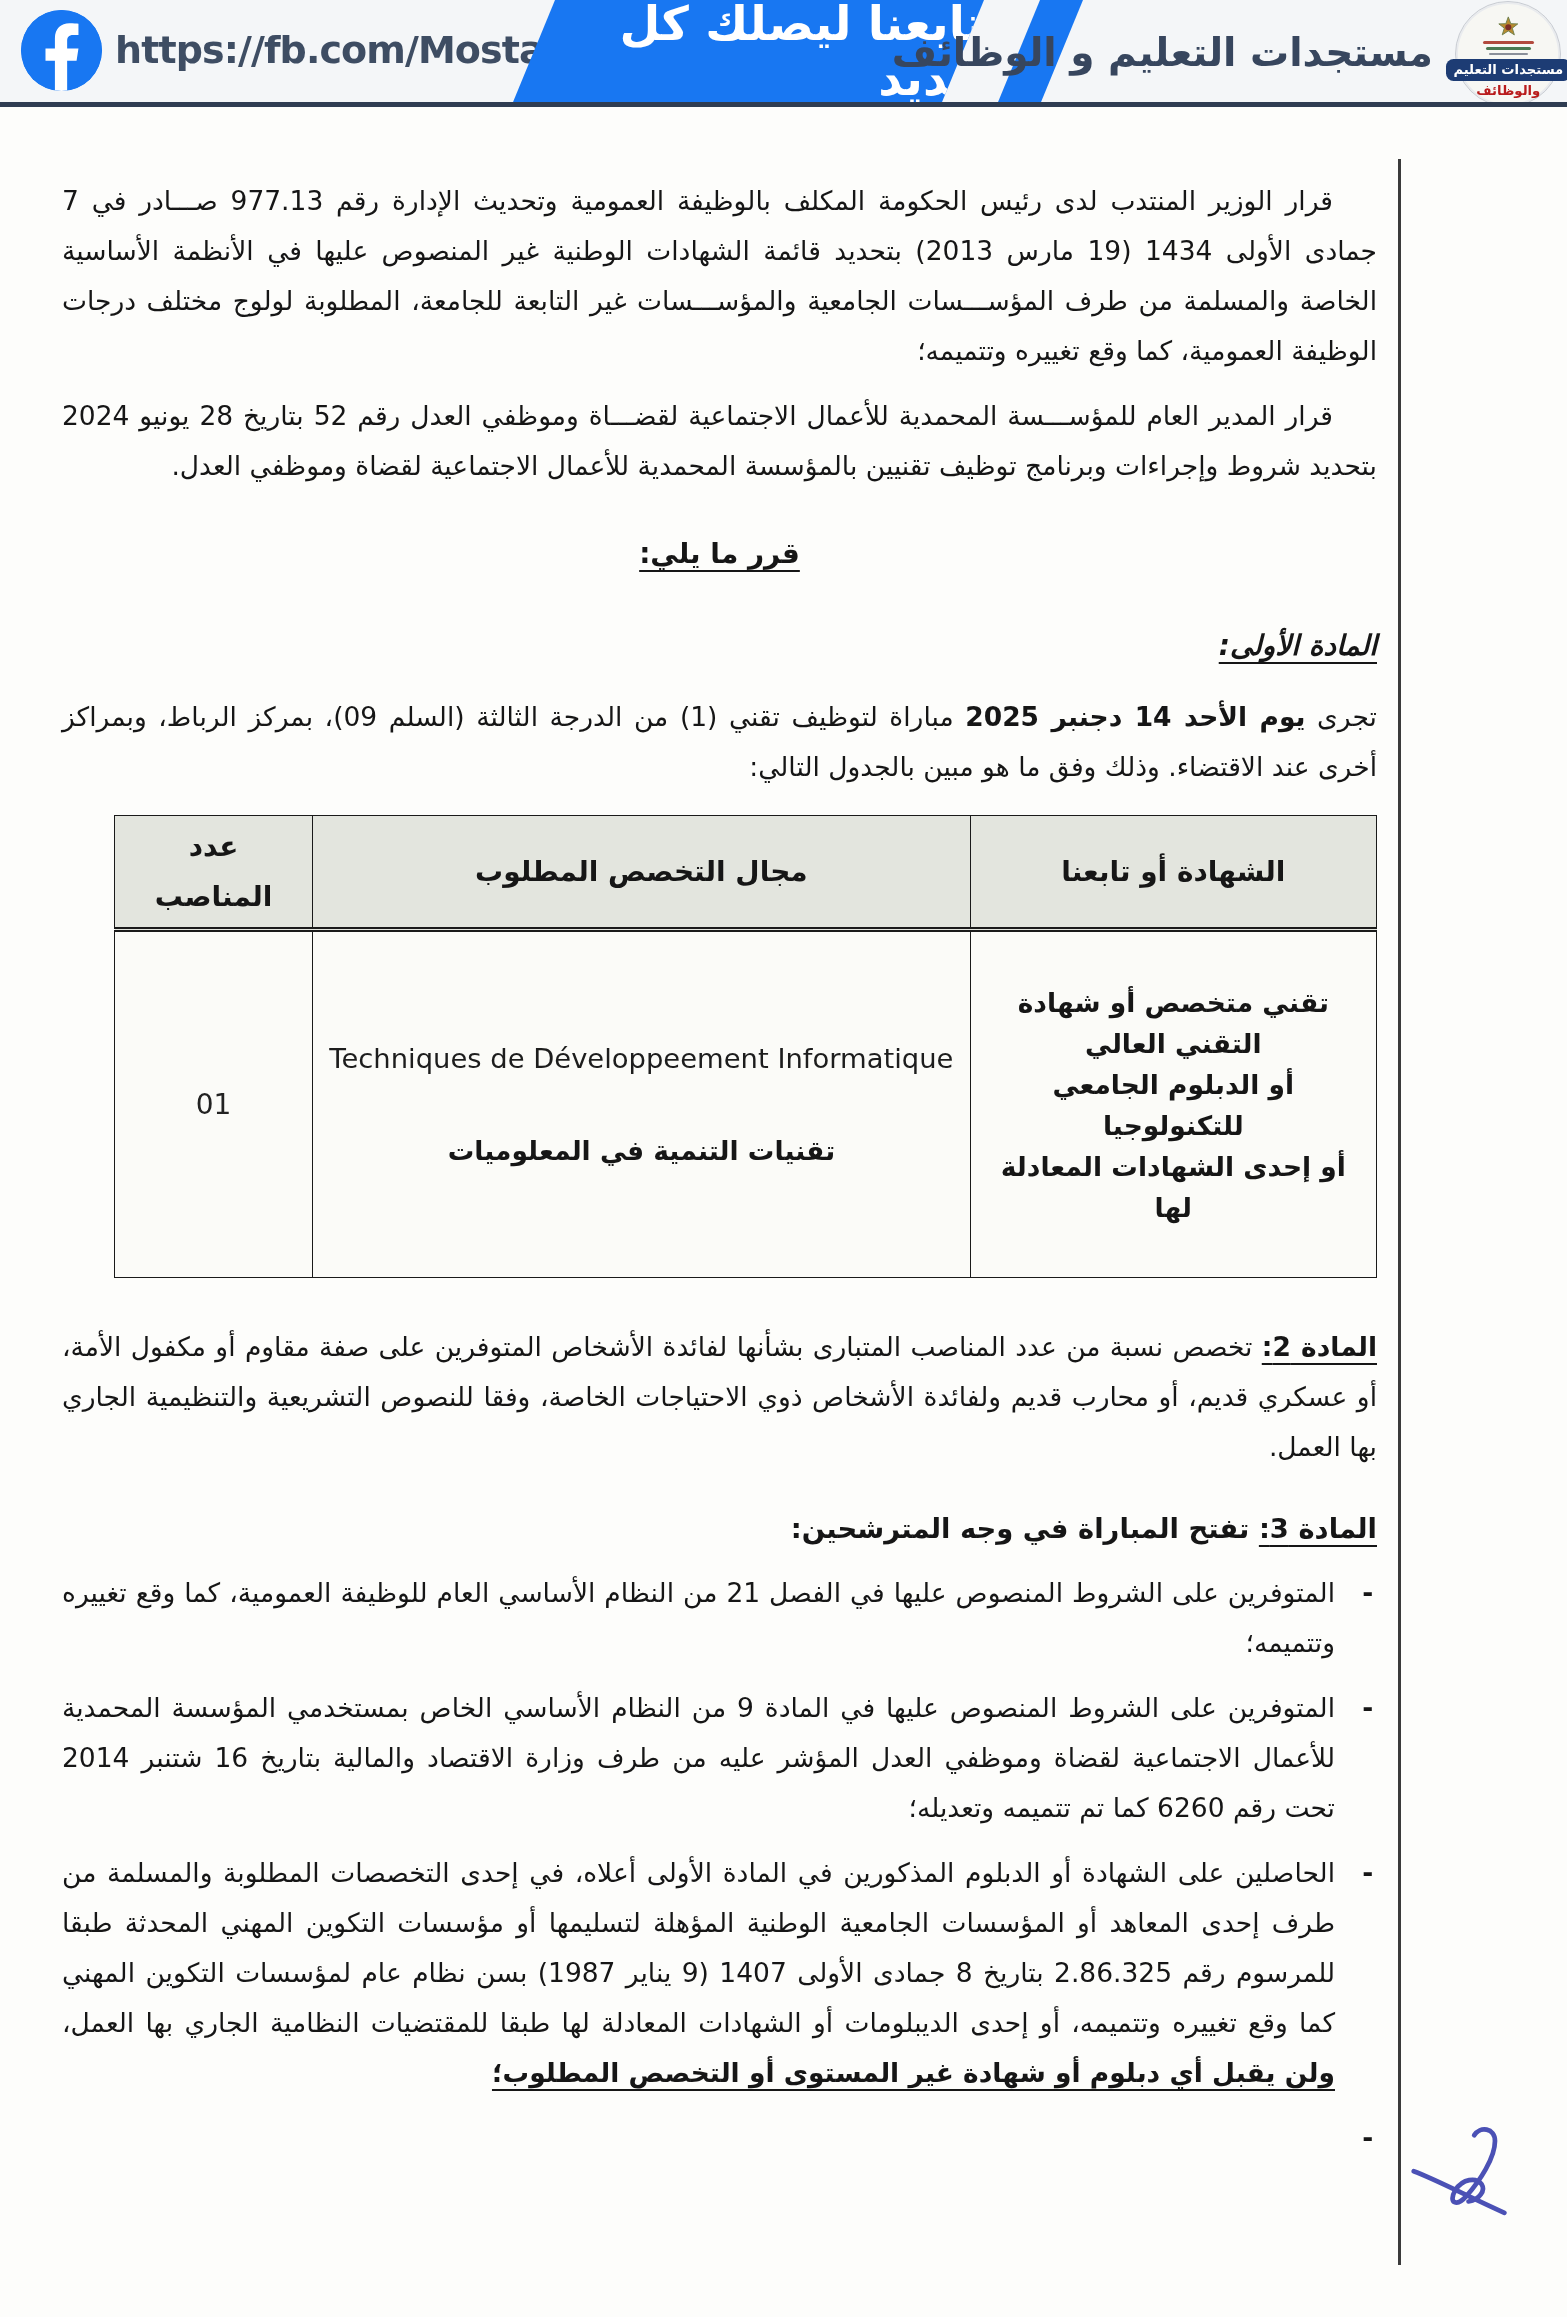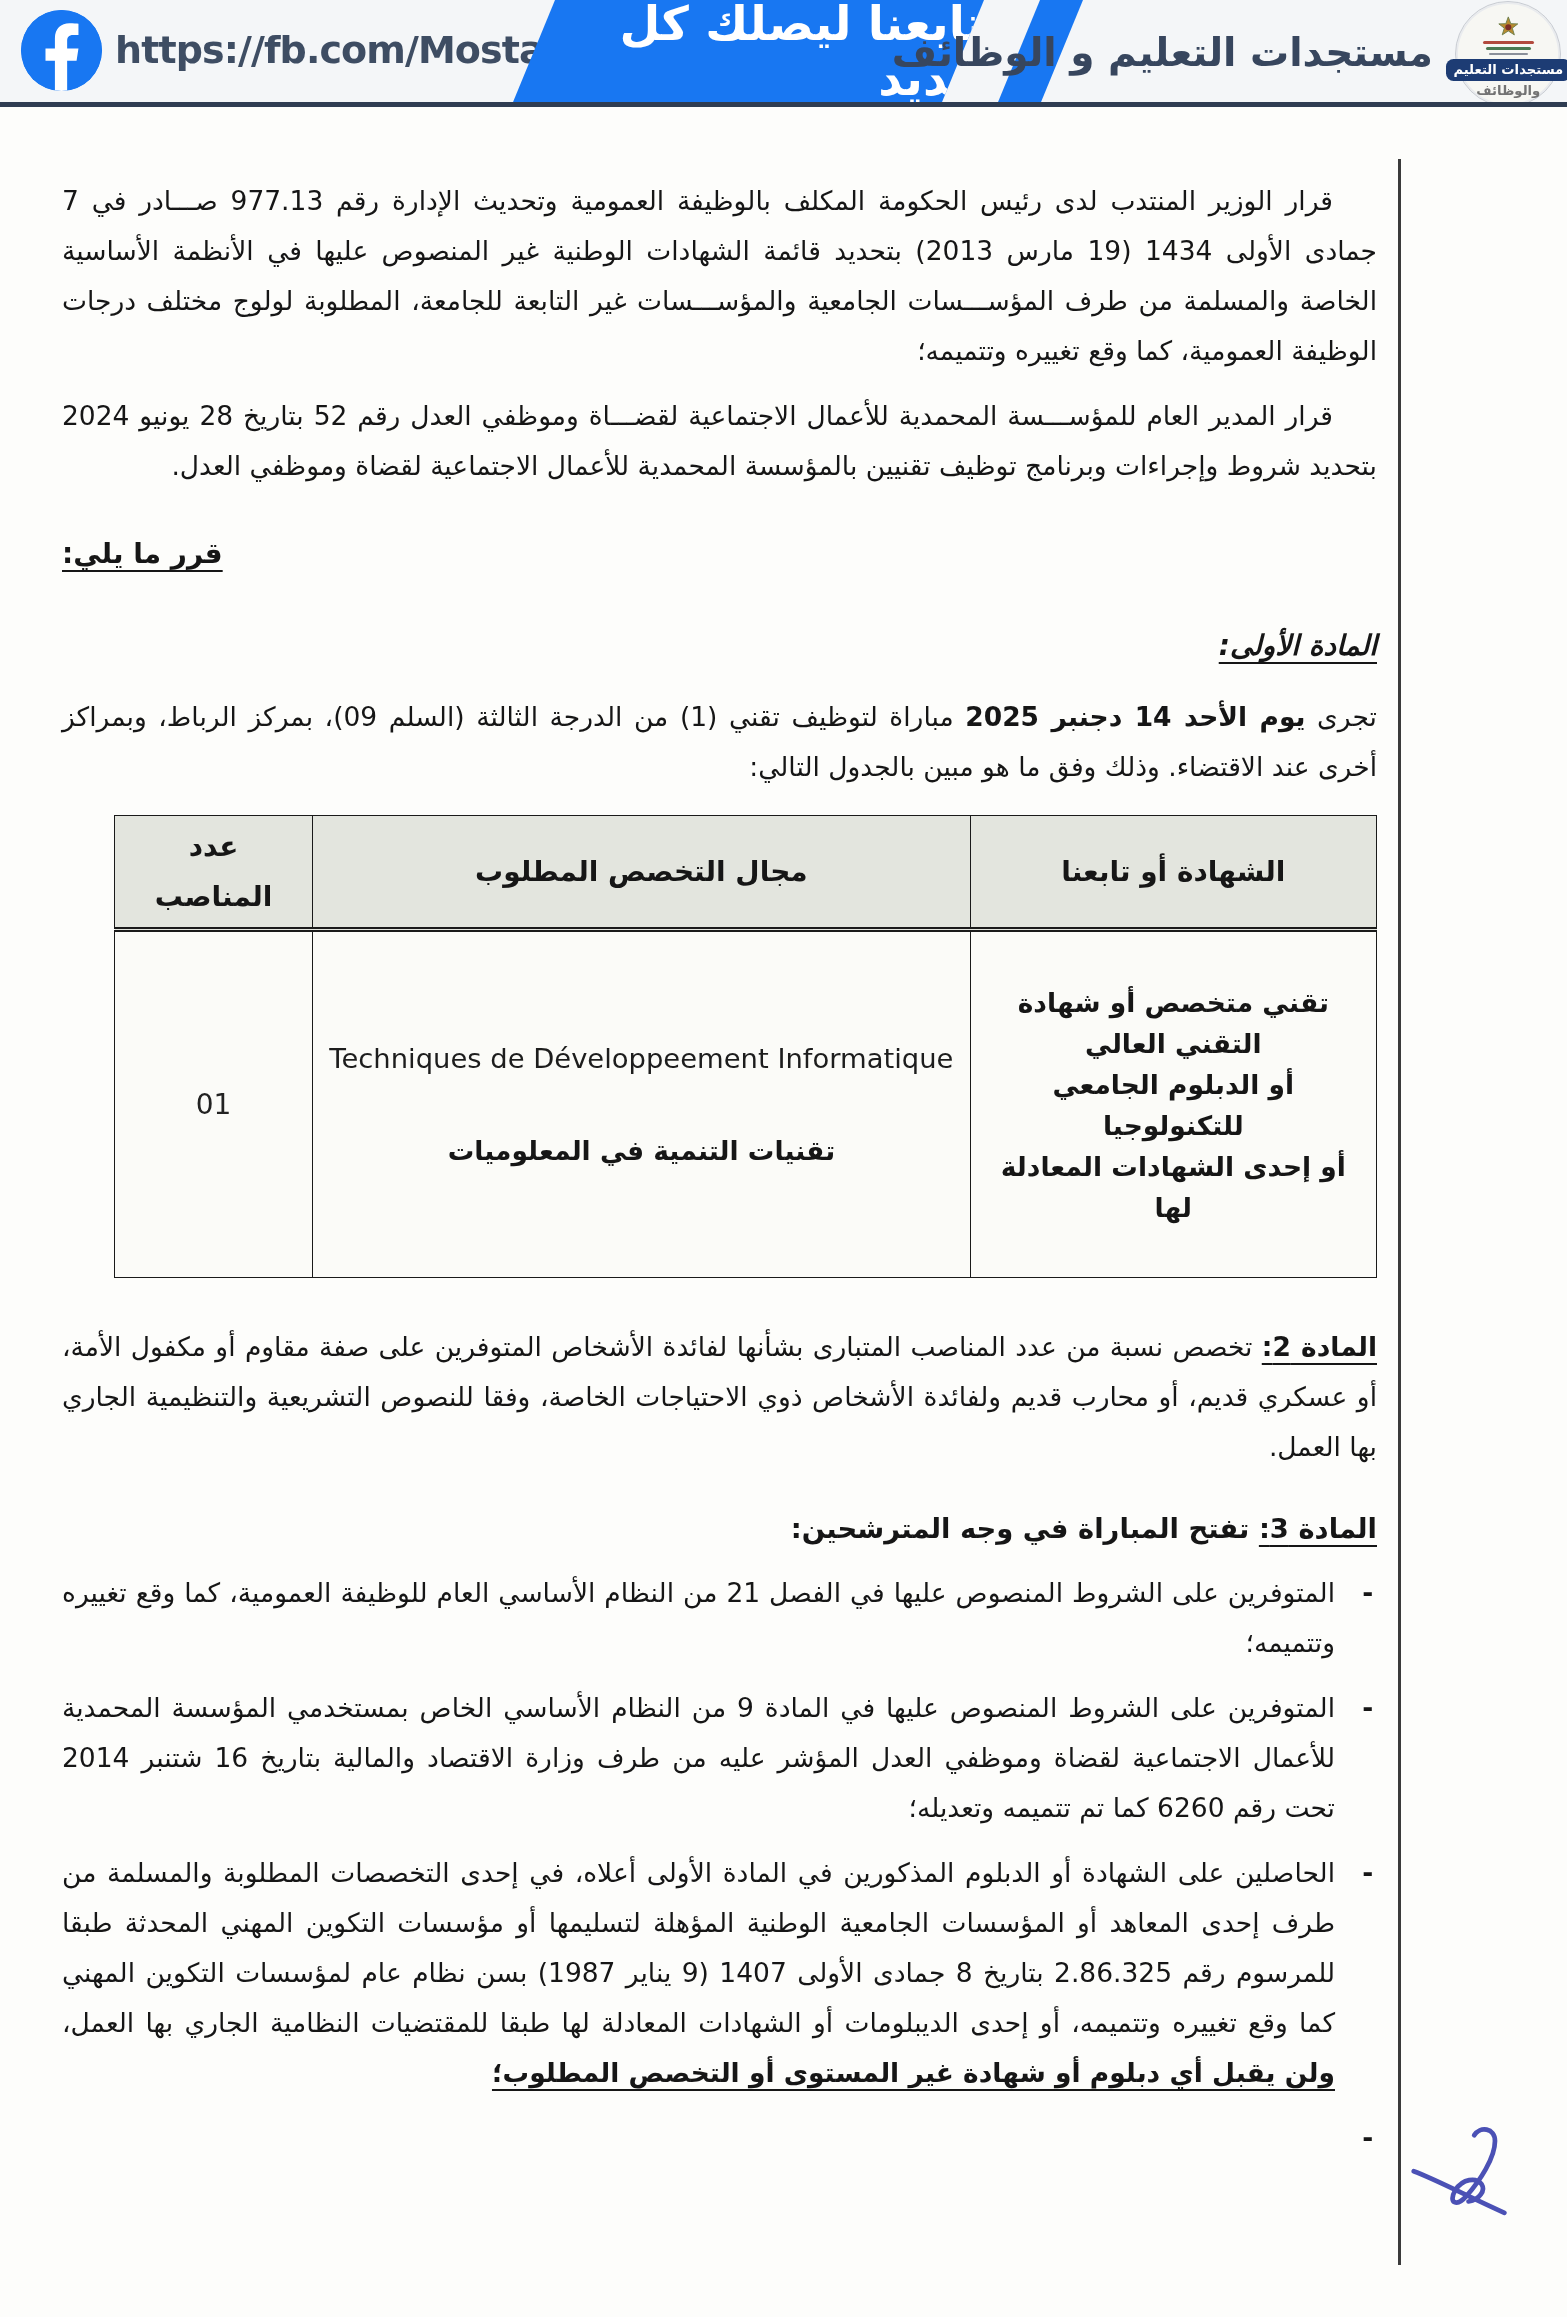--- a/index.html
+++ b/index.html
@@ -81,21 +81,21 @@
   .logo-band {
     margin-top: 3.8px;
     background: #1d3c74;
     color: #ffffff;
     font-size: 13.2px; font-weight: bold;
     padding: 2.8px 7.6px 3.8px; border-radius: 7.6px;
     white-space: nowrap;
   }
   .logo-sub {
     margin-top: 1.9px;
-    color: #737373; font-size: 13.2px; font-weight: bold;
+    color: #b91c1c; font-size: 13.2px; font-weight: bold;
   }
 
   
   .scan-line-right {
     position: absolute; top: 159px; right: 166px;
     width: 2.8px; height: 2106px; background: #3b3b3b;
   }
 
   
   .content {
@@ -103,21 +103,21 @@
     top: 176px; right: 190px; left: 62px;
     direction: rtl;
     color: #161616;
     font-size: 26.5px;
     line-height: 50px;
     text-align: justify;
   }
   .para { margin-bottom: 15px; }
   .para.indented { text-indent: 44px; }
   .decision-heading {
-    text-align: left;
+    text-align: center;
     font-weight: bold;
     font-size: 28px;
     margin: 38px 0 42px;
   }
   .decision-heading .u { text-decoration: underline; text-underline-offset: 6.6px; }
   .article-title {
     font-weight: bold;
     font-size: 28px;
     text-decoration: underline;
     text-underline-offset: 6.6px;

